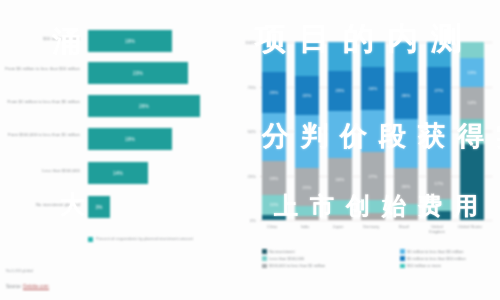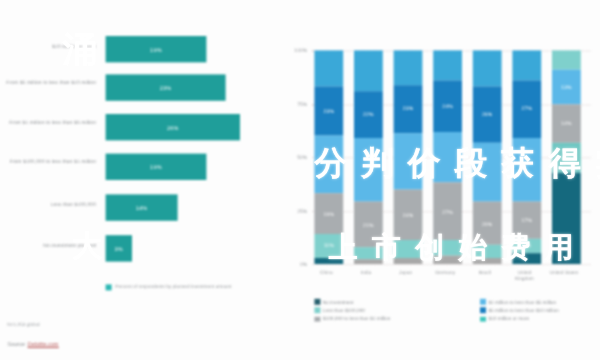--- a/index.html
+++ b/index.html
@@ -292,18 +292,19 @@
             <div class="rc-legend-sw" style="background:#3ec6bd;"></div>
             <div class="rc-legend-lb">$10 million or more</div>
           </div>
         </div>
       </div>
     </div>
   </div>
 
   <div id="overlay">
     <div class="cn cn-l1">涌</div>
+    <div class="cn cn-r1">项目的内测</div>
     <div class="cn cn-r2">分判价段获得实</div>
     <div class="cn cn-l3">大</div>
     <div class="cn cn-r3">上市创始费用</div>
   </div>
 
 </div>
 
 </body></html>

